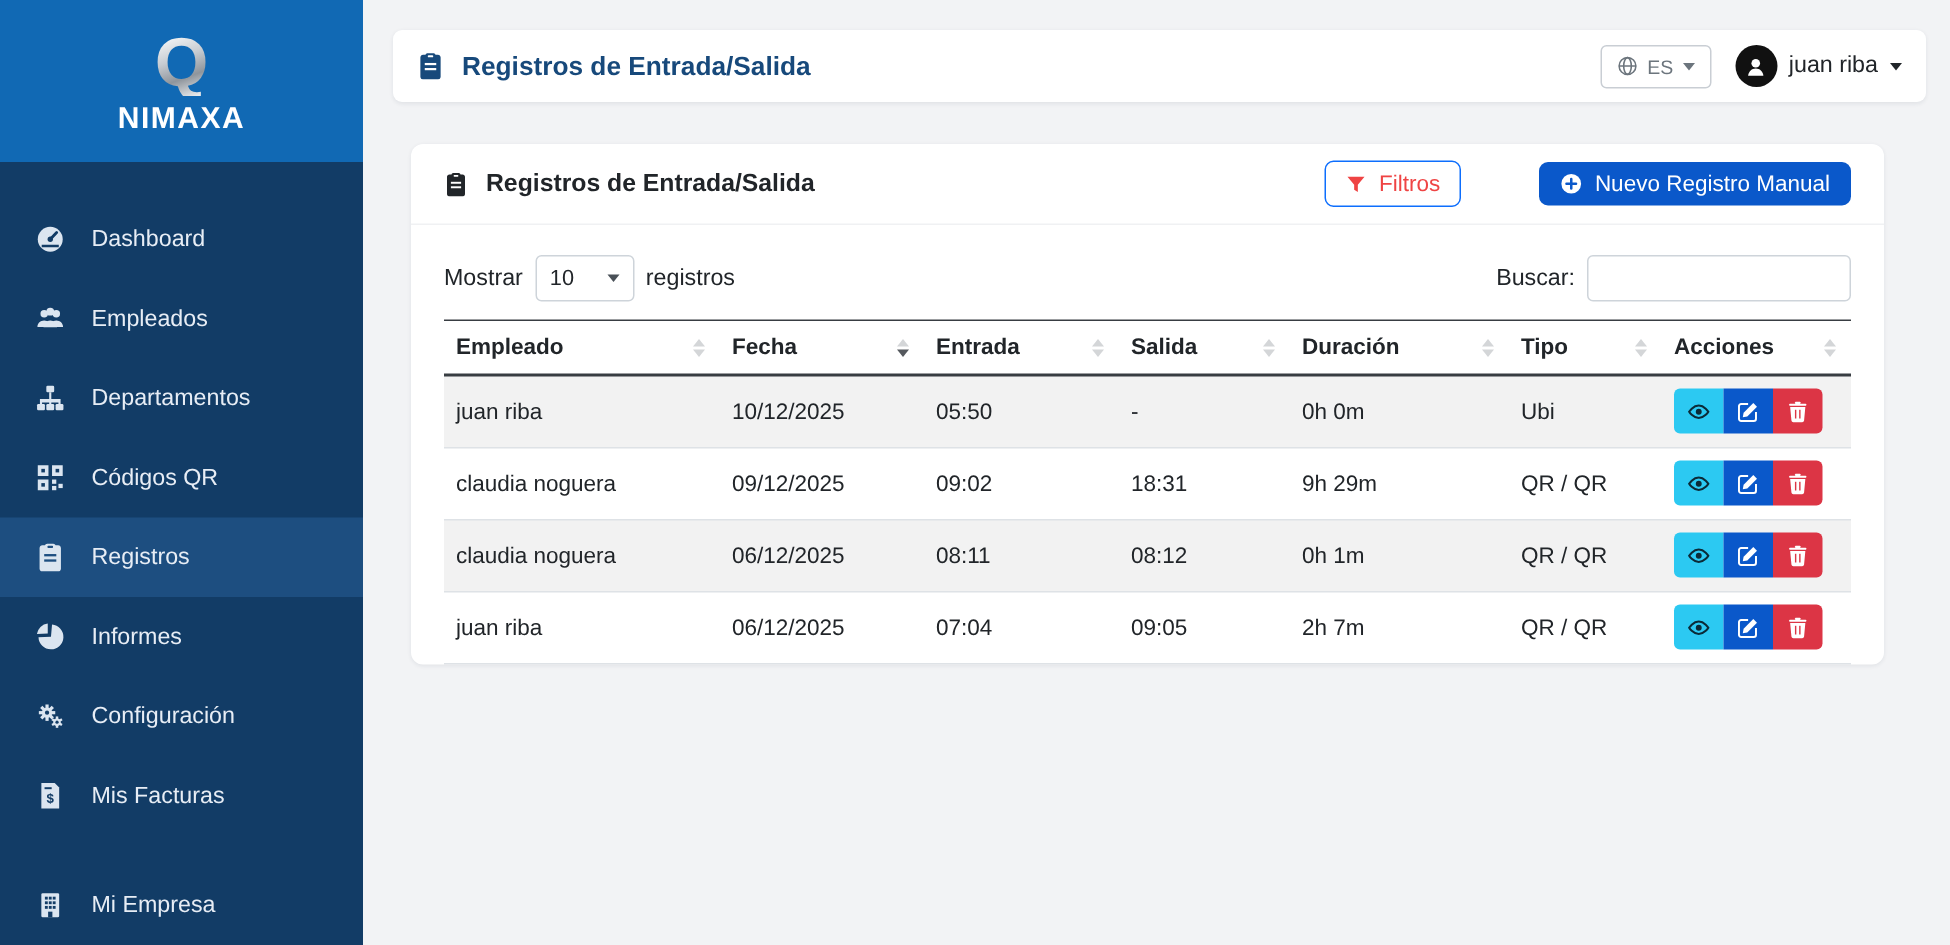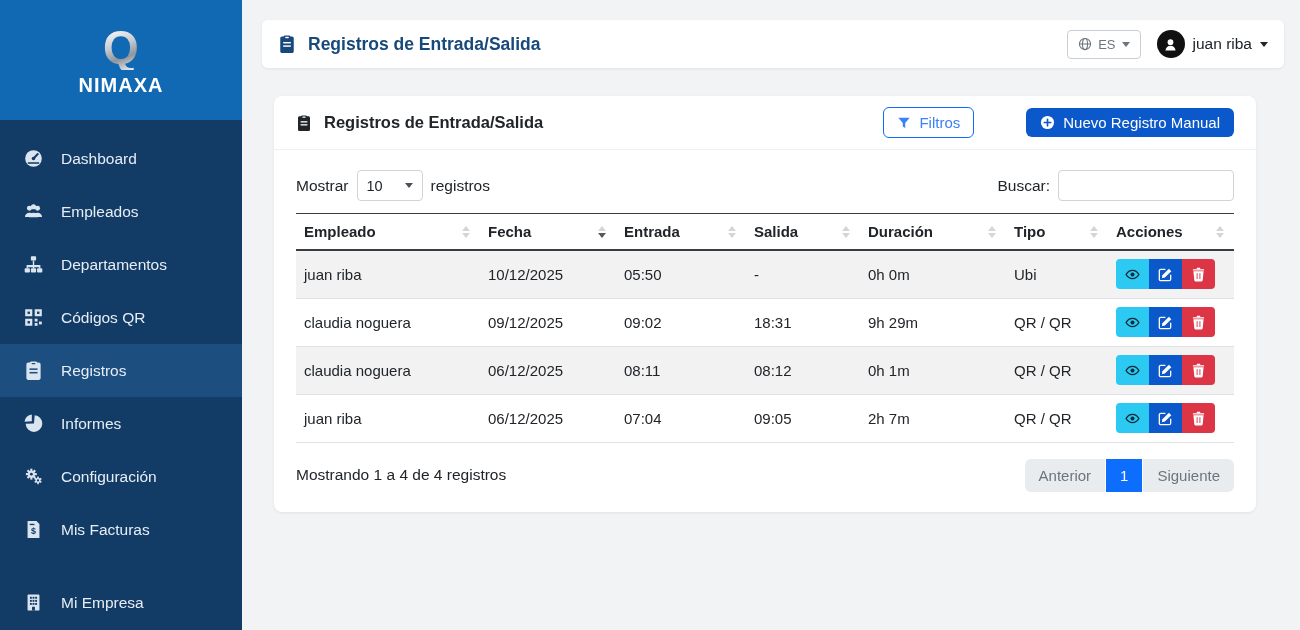--- a/index.html
+++ b/index.html
@@ -7,21 +7,21 @@
   body { font-family:"Liberation Sans", sans-serif; background:#f2f3f5; display:flex; color:#212529; }
 
   
   .sidebar { width:242px; min-width:242px; height:630px; background:#123c66; display:flex; flex-direction:column; }
   .brand { height:120px; background:#1169b4; display:flex; flex-direction:column; align-items:center; justify-content:center; gap:4px; }
   .brand-q { font-size:46px; font-weight:700; line-height:1;
              background:linear-gradient(160deg,#ffffff 10%,#c7ccd2 45%,#8f959c 70%,#e8eaec 95%);
              -webkit-background-clip:text; background-clip:text; color:transparent;
              text-shadow:0 0 0 rgba(0,0,0,0); }
   .brand-name { color:#ffffff; font-weight:700; font-size:20px; letter-spacing:1px; }
-  .nav { padding-top:12px; display:flex; flex-direction:column; }
+  .nav { padding-top:25px; display:flex; flex-direction:column; }
   .nav-item { height:53px; display:flex; align-items:center; gap:18px; padding-left:24px; color:#e7edf5; font-size:15.5px; cursor:pointer; }
   .nav-item .nav-svg { width:19px; height:19px; color:#dbe5f0; flex:0 0 19px; }
   .nav-item.active { background:#1d4e80; }
   .nav-item.gap-top { margin-top:20px; }
   .sidebar { --bg:#123c66; }
   .nav-item.active { --bg:#1d4e80; }
 
   
   .main { flex:1; padding:20px 16px 0 20px; display:flex; flex-direction:column; }
 
@@ -40,21 +40,21 @@
   .user-name { font-size:15.5px; }
 
   
   .card { background:#fff; border-radius:8px; box-shadow:0 1px 3px rgba(30,40,60,.08);
           margin:28px 28px 0 12px; --bg:#fff; }
   .card-header { height:54px; display:flex; align-items:center; justify-content:space-between;
                  padding:0 22px; border-bottom:1px solid #f0f1f3; }
   .card-title { display:flex; align-items:center; gap:12px; font-size:16.5px; font-weight:700; color:#212529; }
   .card-title .clip-svg { width:16px; height:16px; color:#212529; }
   .card-header-actions { display:flex; align-items:center; gap:12px; }
-  .btn-outline { display:flex; align-items:center; gap:8px; border:1px solid #0d6efd; color:#3b82f6;
+  .btn-outline { display:flex; align-items:center; gap:8px; border:1px solid #0d6efd; color:#ef4444;
                  background:#fff; border-radius:6px; padding:6px 13px; font-size:15px; cursor:pointer; font-family:inherit; }
   .btn-outline svg { width:14px; height:14px; }
   .btn-primary { display:flex; align-items:center; gap:8px; border:none; color:#fff; background:#0a58ca;
                  border-radius:6px; padding:6px 14px; font-size:15px; cursor:pointer; font-family:inherit;margin-left:40px; }
   .btn-primary svg { width:15px; height:15px; }
 
   .card-controls { display:flex; align-items:center; justify-content:space-between; padding:20px 22px 12px; }
   .show-group { display:flex; align-items:center; gap:8px; font-size:15.5px; }
   .select-box { width:66px; height:31px; border:1px solid #ced4da; border-radius:4px; display:flex;
                 align-items:center; justify-content:space-between; padding:0 9px; font-size:14.5px; color:#212529; cursor:pointer; background:#fff; }
@@ -481,23 +481,15 @@
                     <rect x="9" y="6.6" width="1" height="6.2" fill="#dc3545"></rect>
                   </svg>
                 </button>
               </span>
             </td>
           </tr>
         </tbody>
       </table>
     </div>
 
-    <div class="card-footer">
-      <div class="summary">Mostrando 1 a 4 de 4 registros</div>
-      <div class="pagination">
-        <button class="page-btn">Anterior</button>
-        <button class="page-btn active">1</button>
-        <button class="page-btn">Siguiente</button>
-      </div>
-    </div>
   </section>
 
 </div>
 
 </body></html>

